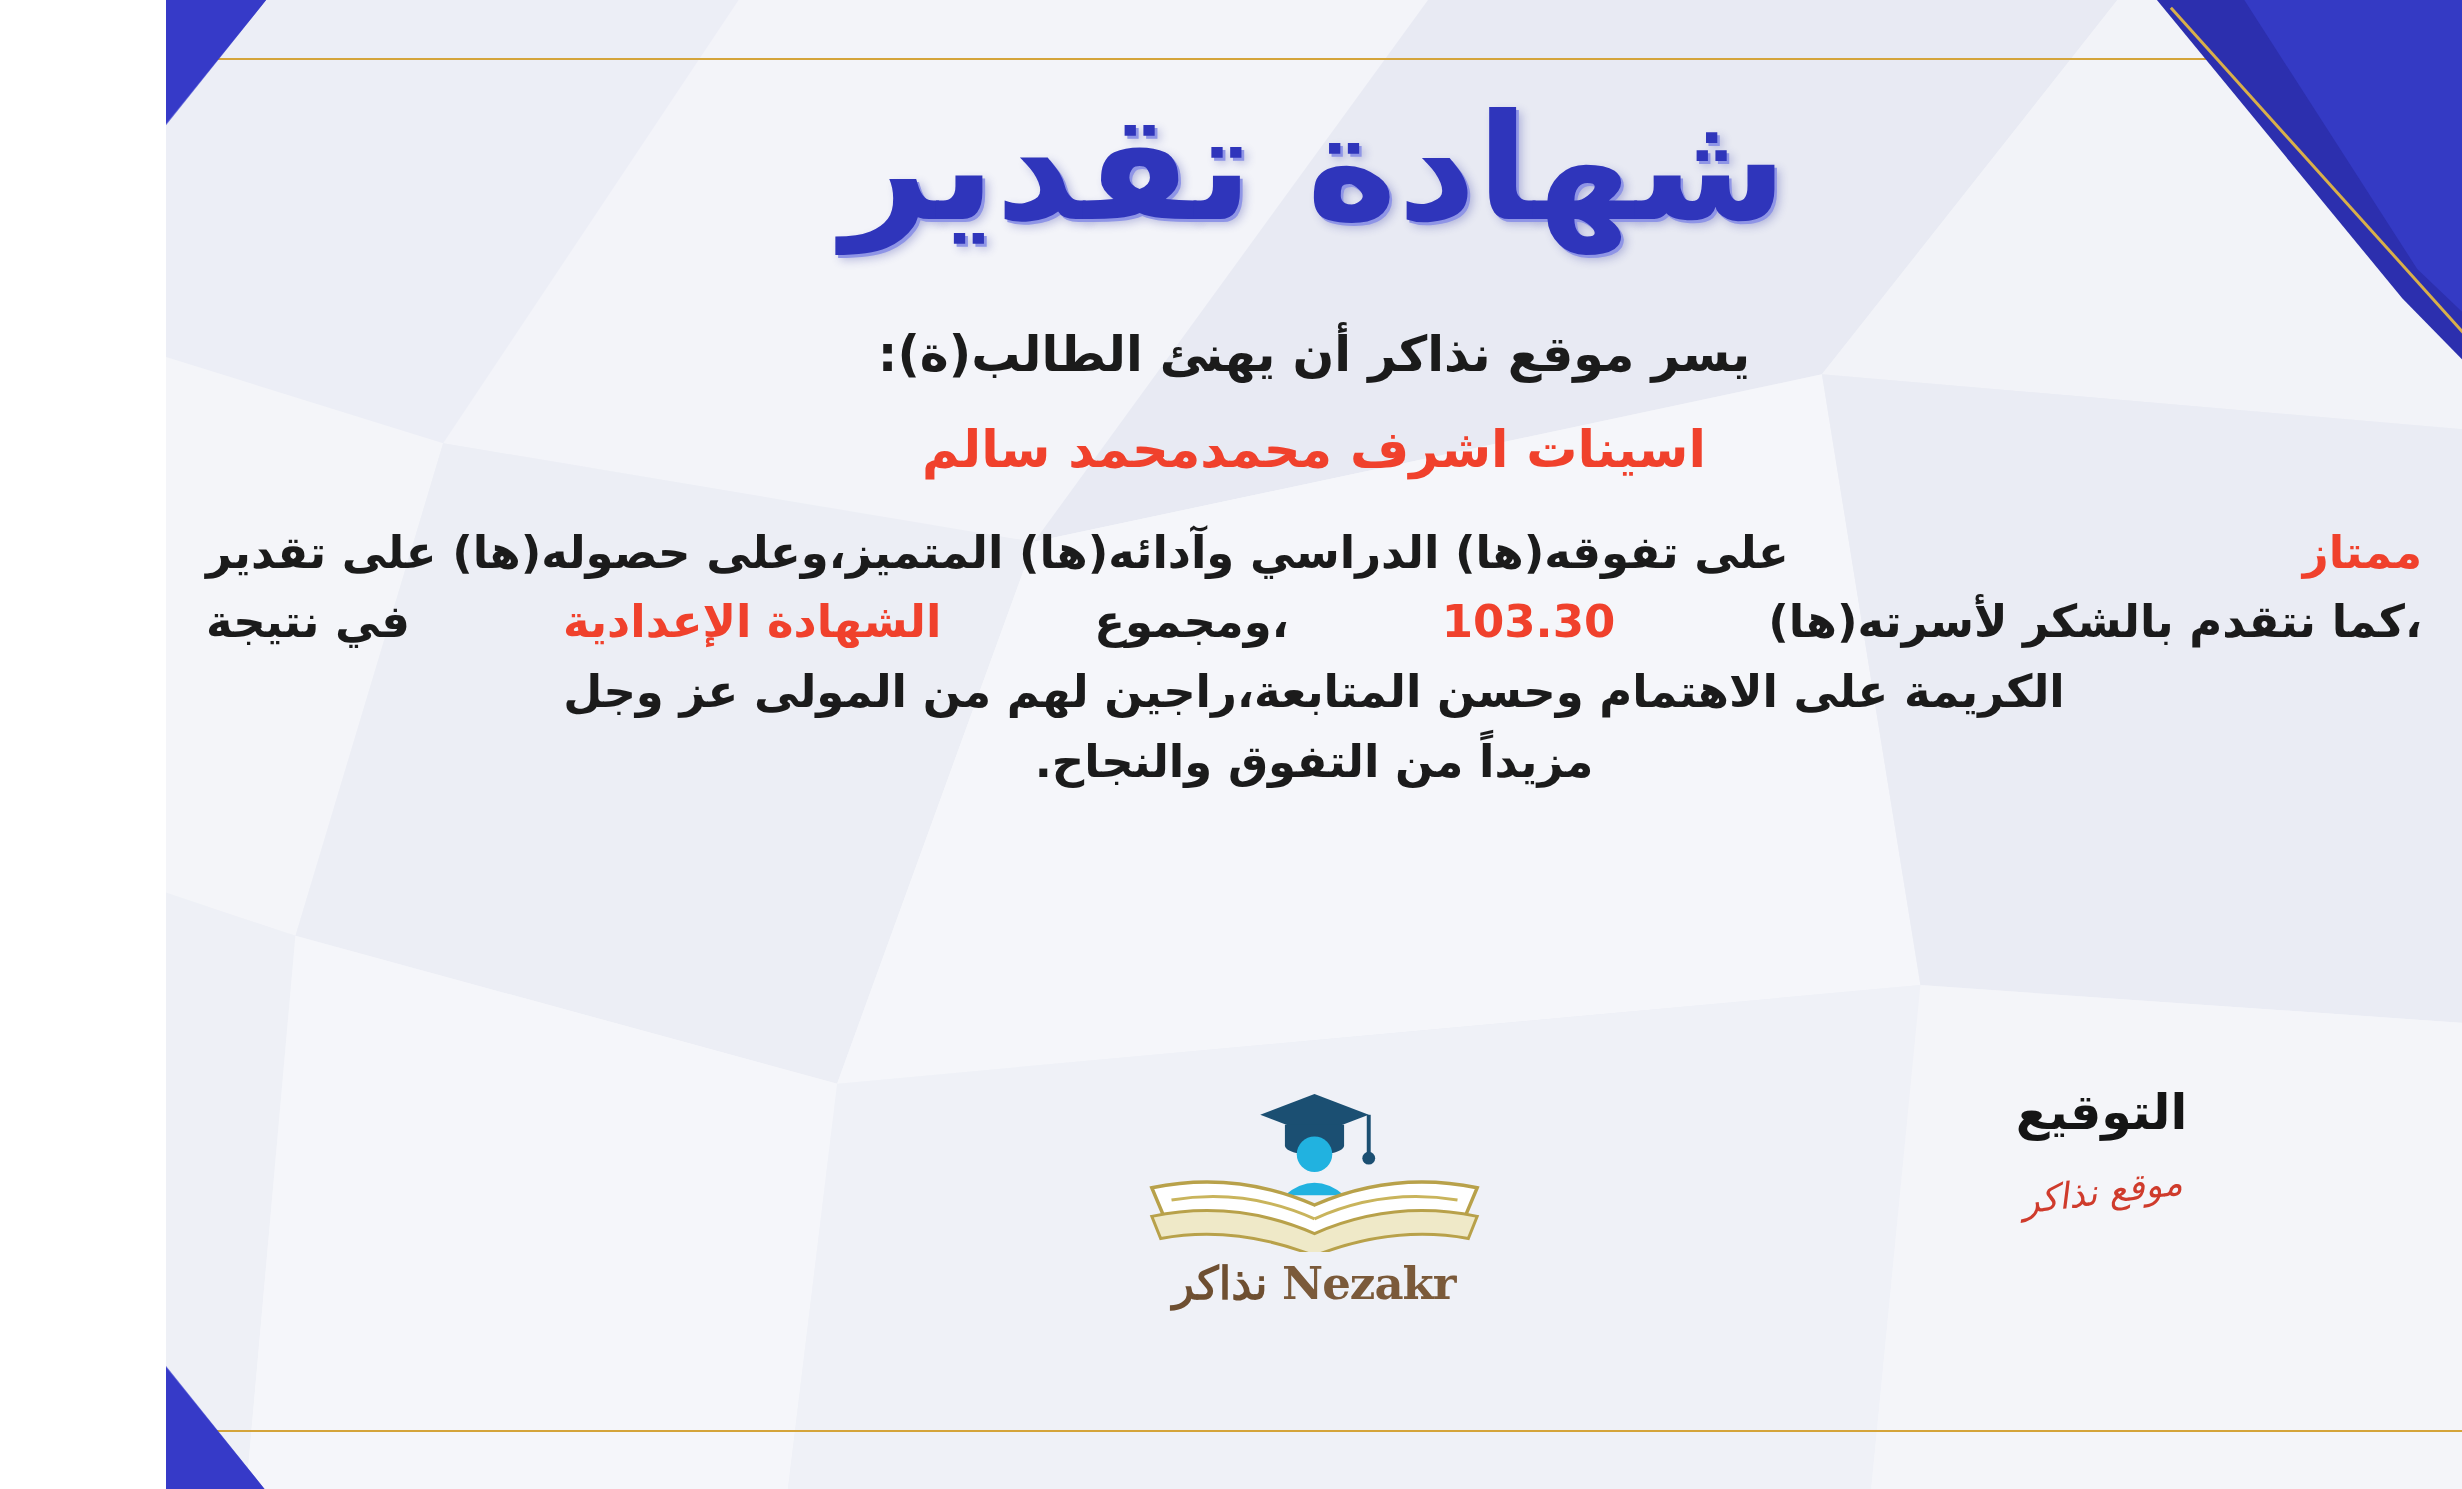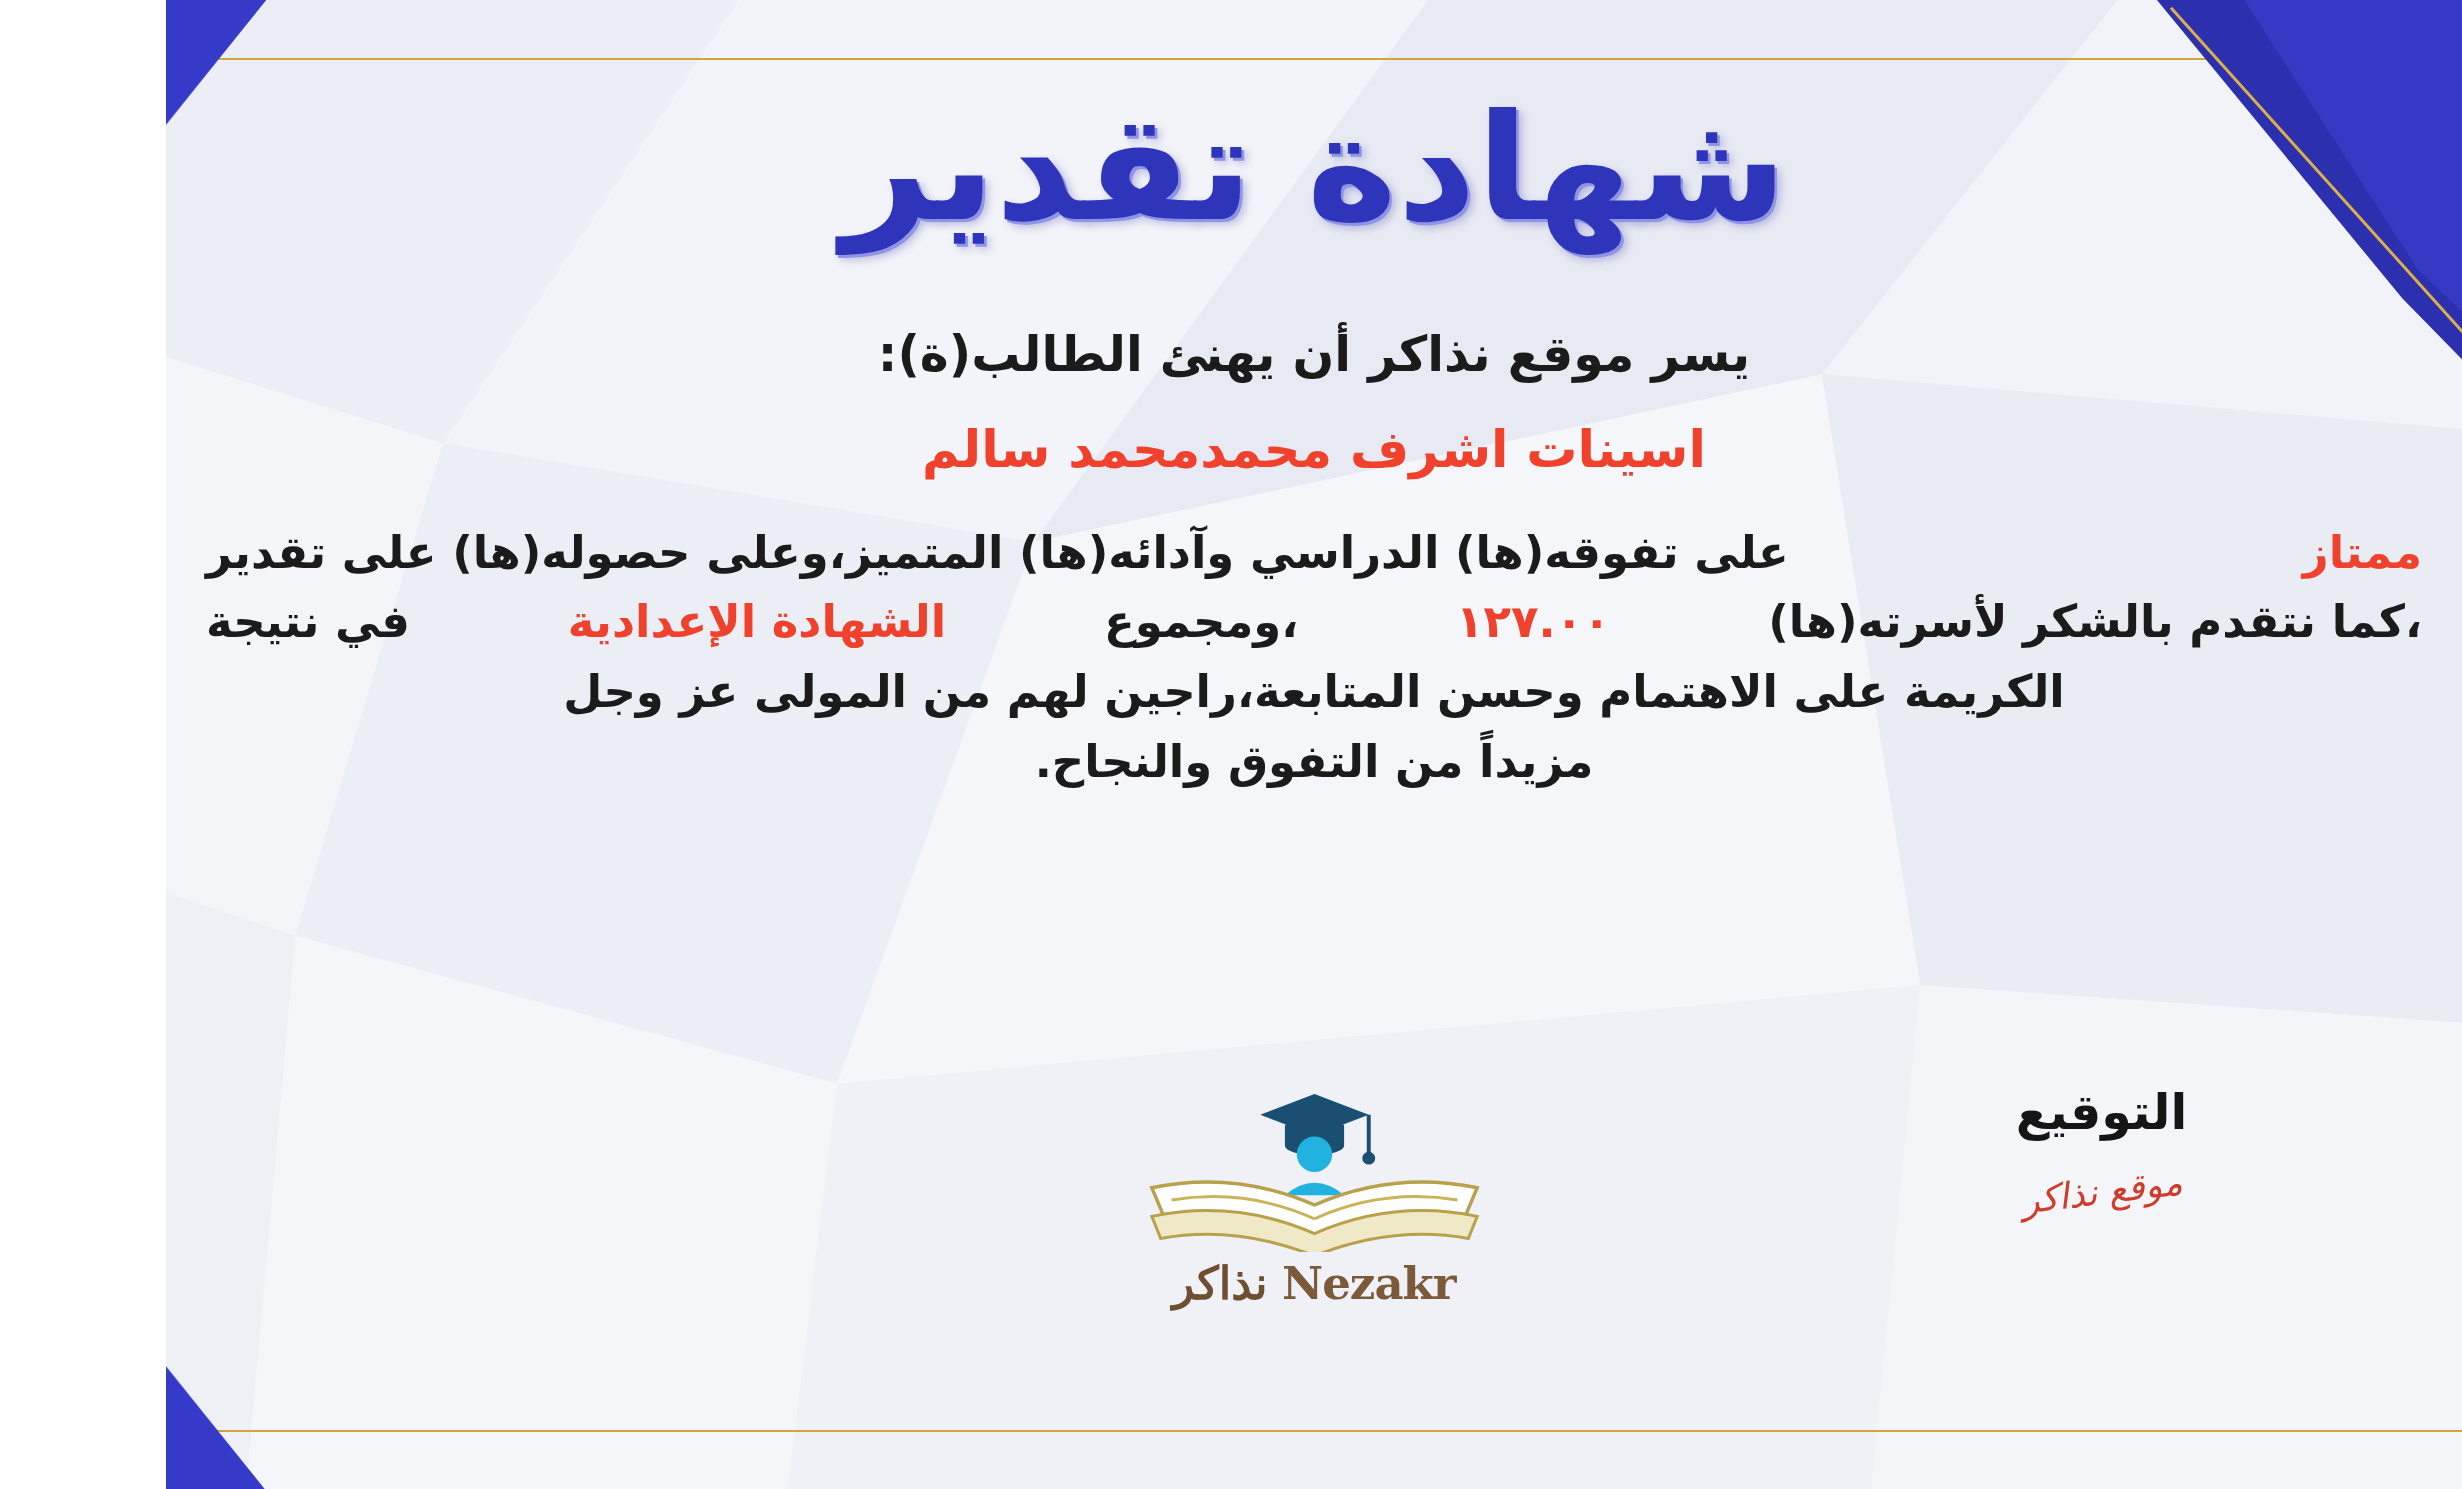--- a/index.html
+++ b/index.html
@@ -257,21 +257,21 @@
 
       <div class="line-justify">
         <span>على تفوقه(ها) الدراسي وآدائه(ها) المتميز،وعلى حصوله(ها) على تقدير</span>
         <span class="hl">ممتاز</span>
       </div>
 
       <div class="line-justify">
         <span class="nowrap">في نتيجة</span>
         <span class="hl">الشهادة الإعدادية</span>
         <span class="nowrap">،ومجموع</span>
-        <span class="hl">١٢٧.٠٠</span>
+        <span class="hl">103.30</span>
         <span class="nowrap">،كما نتقدم بالشكر لأسرته(ها)</span>
       </div>
 
       <div class="body-line">الكريمة على الاهتمام وحسن المتابعة،راجين لهم من المولى عز وجل</div>
       <div class="body-line">مزيداً من التفوق والنجاح.</div>
     </div>
   </div>
 
   <div class="footer">
 

